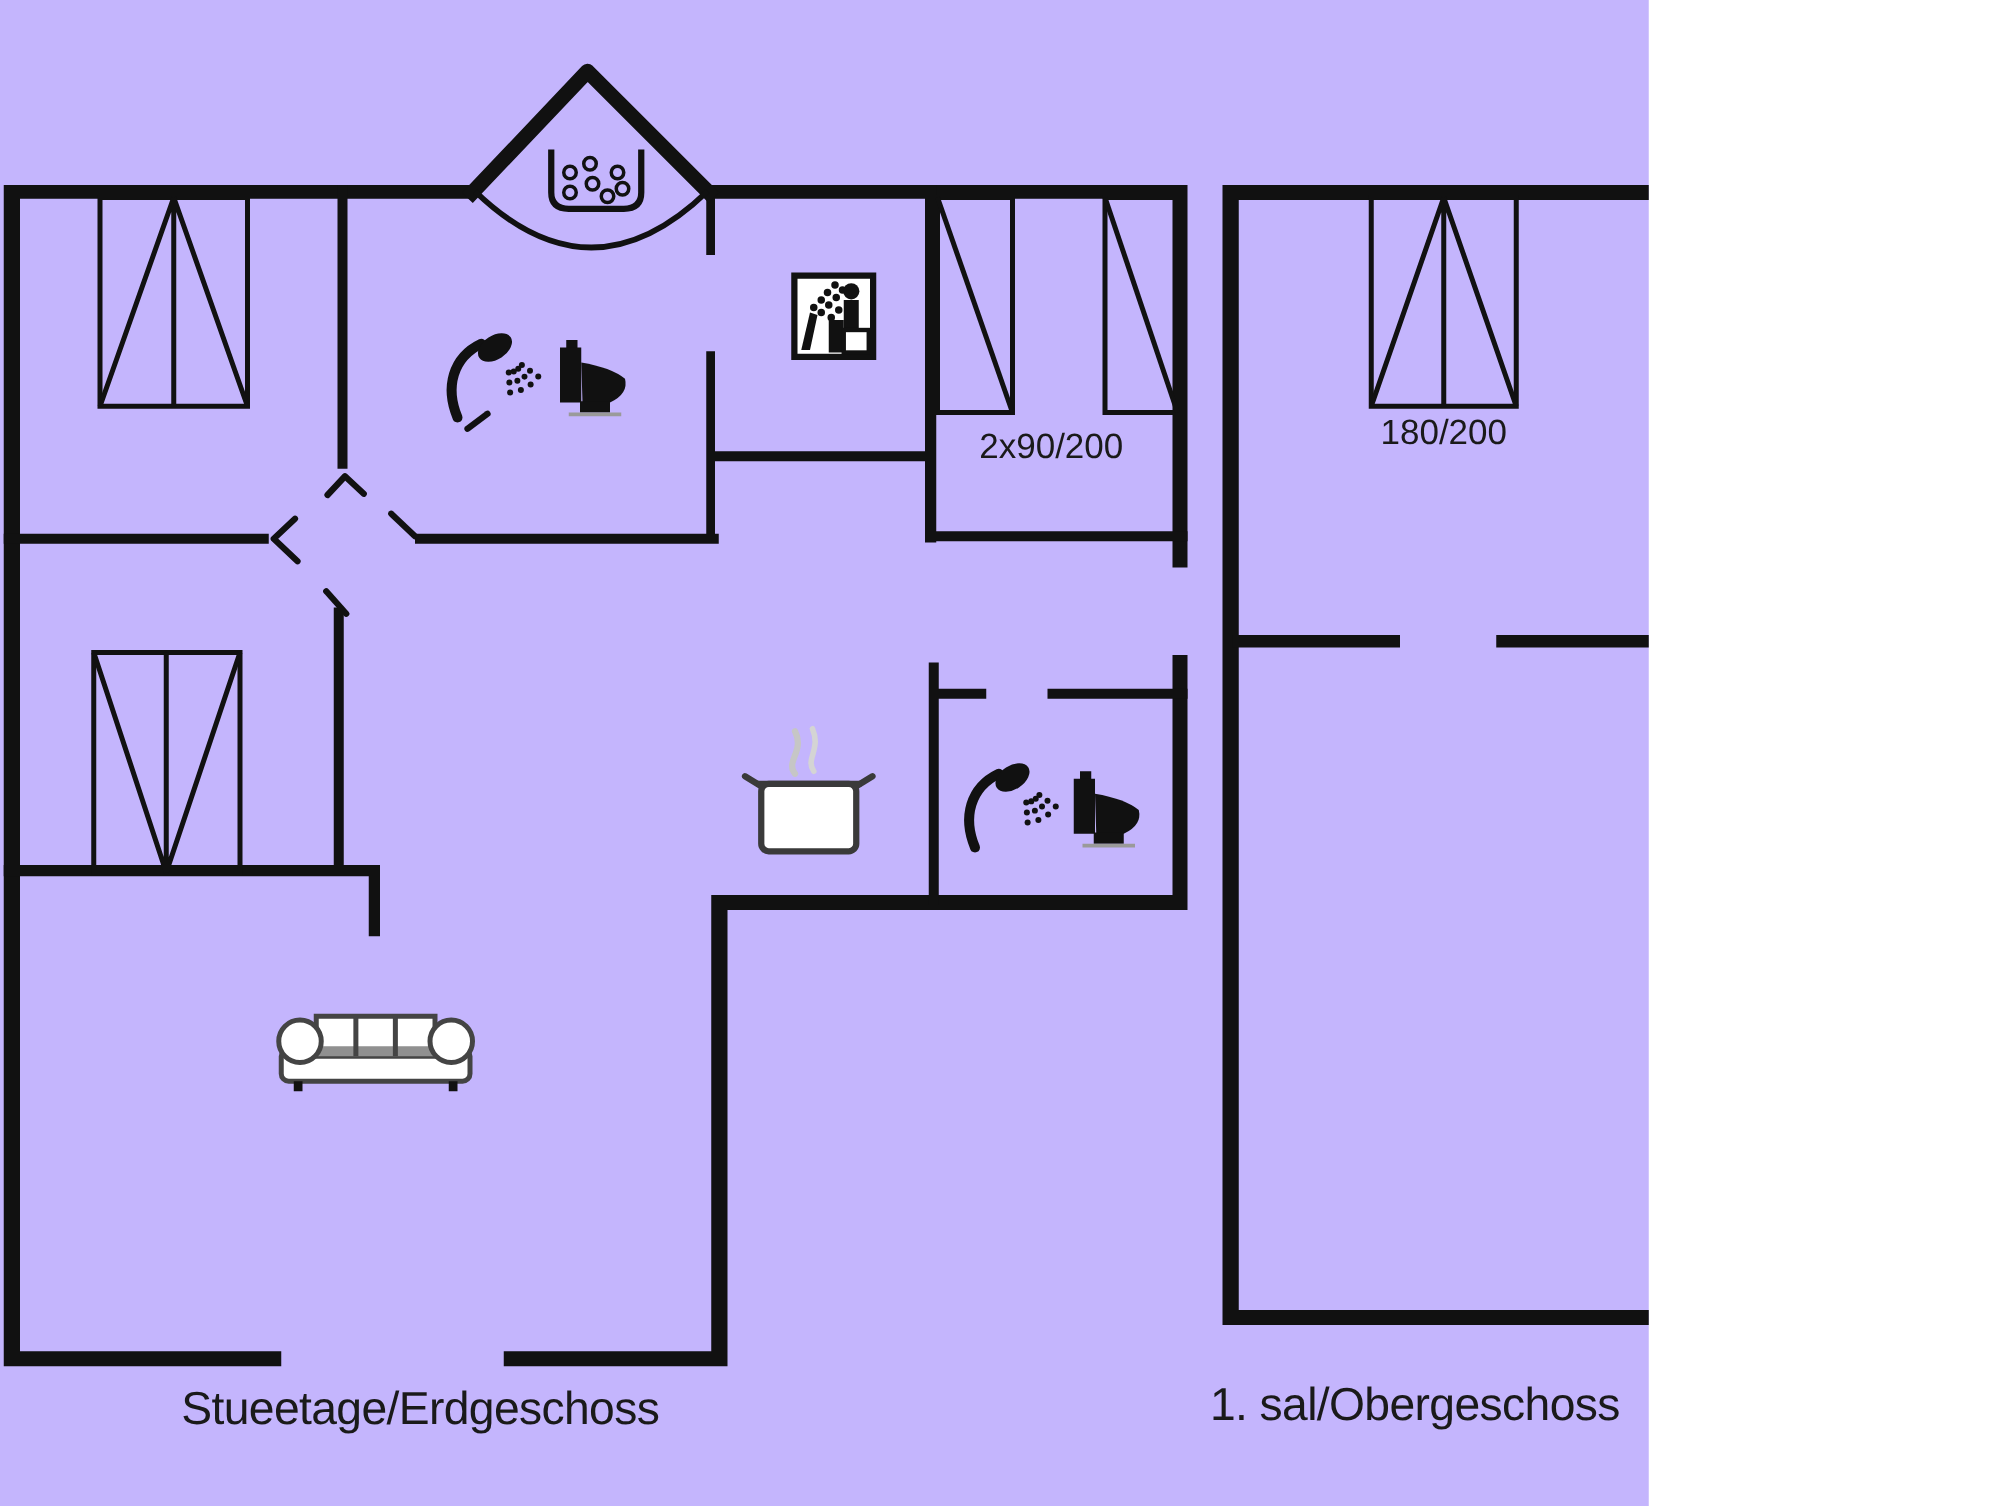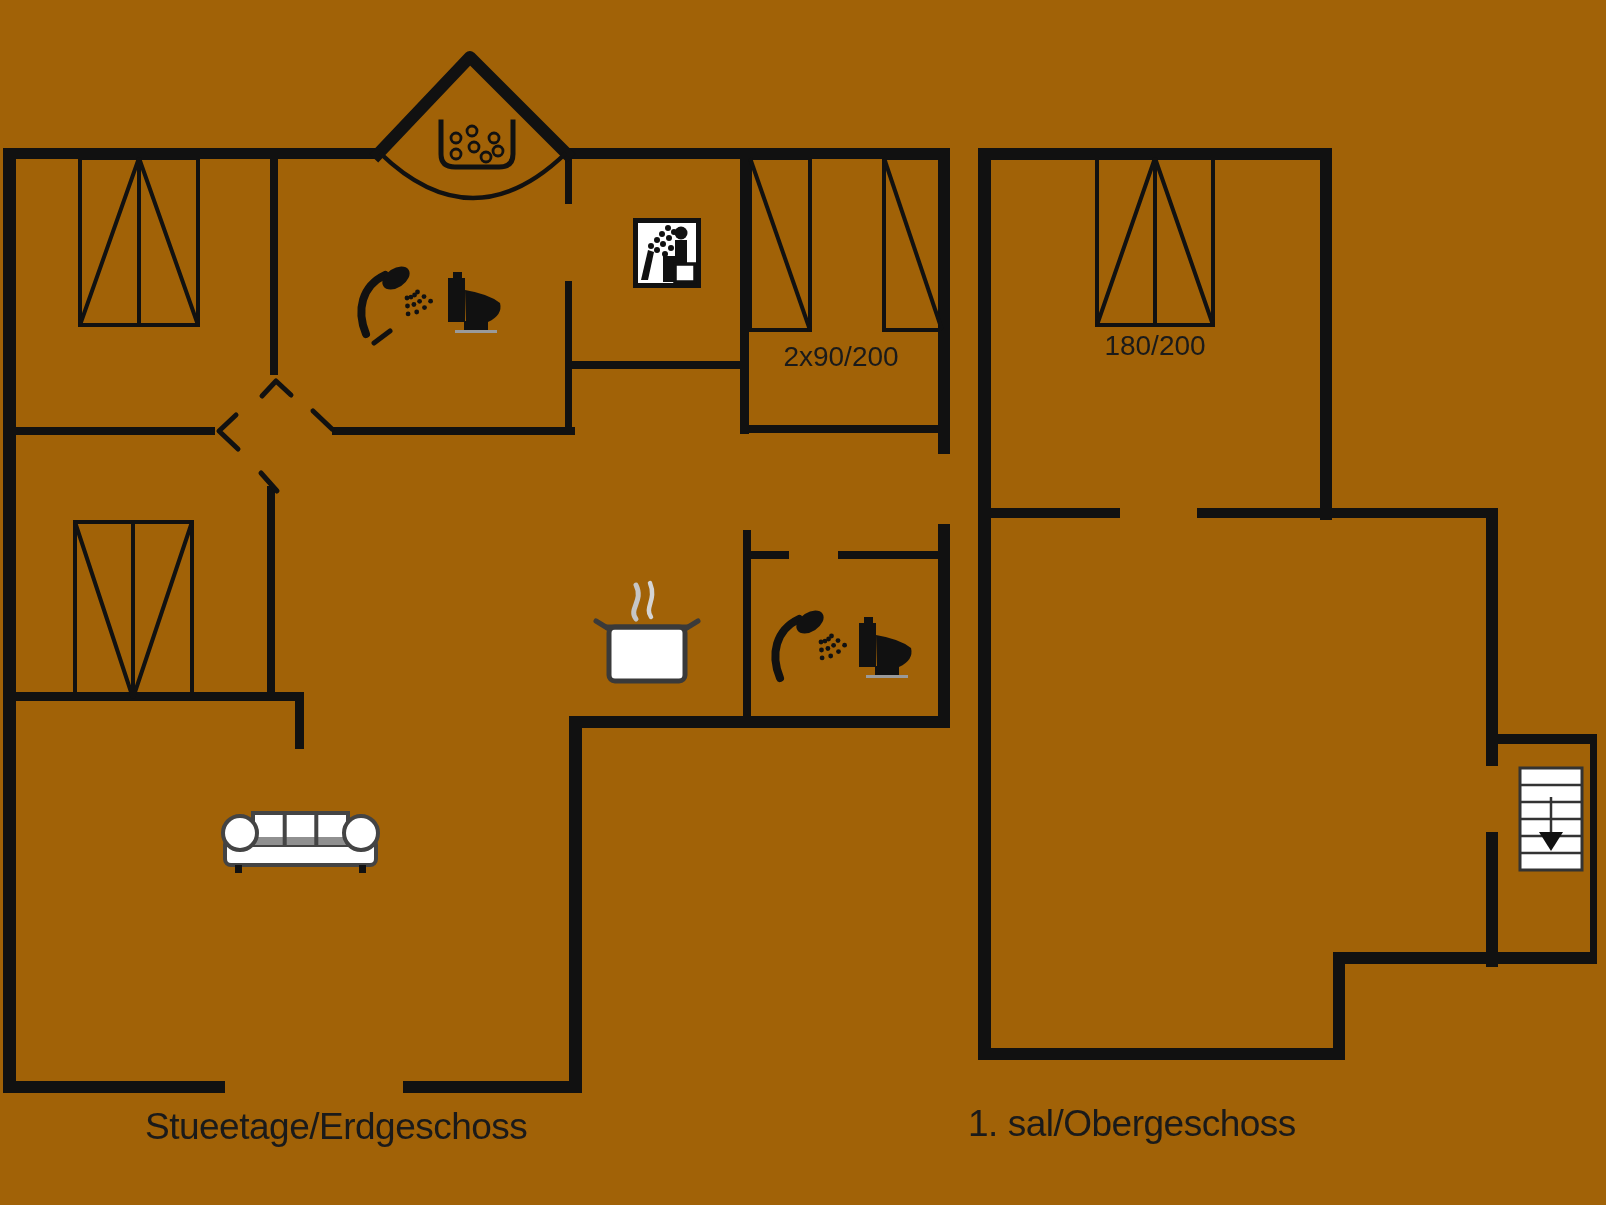--- a/index.html
+++ b/index.html
@@ -1,16 +1,16 @@
 <!DOCTYPE html>
 <html><head>
 <meta charset="utf-8">
 <style>
   html,body{margin:0;padding:0;background:#ffffff;}
-  .stage{width:1606px;height:1205px;position:relative;background:#a16207;overflow:hidden;
+  .stage{width:1319px;height:1205px;position:relative;background:#c4b5fd;overflow:hidden;
          font-family:"Liberation Sans", sans-serif;}
   svg{display:block}
   .floor-label{font-family:"Liberation Sans", sans-serif;font-size:37px;fill:#1a1a1a;letter-spacing:-0.5px;}
   .bed-label{font-family:"Liberation Sans", sans-serif;font-size:28px;fill:#1a1a1a;}
 </style>
 </head>
 <body>
 
 <div class="stage">
 <svg width="1606" height="1205" viewBox="0 0 1606 1205">

